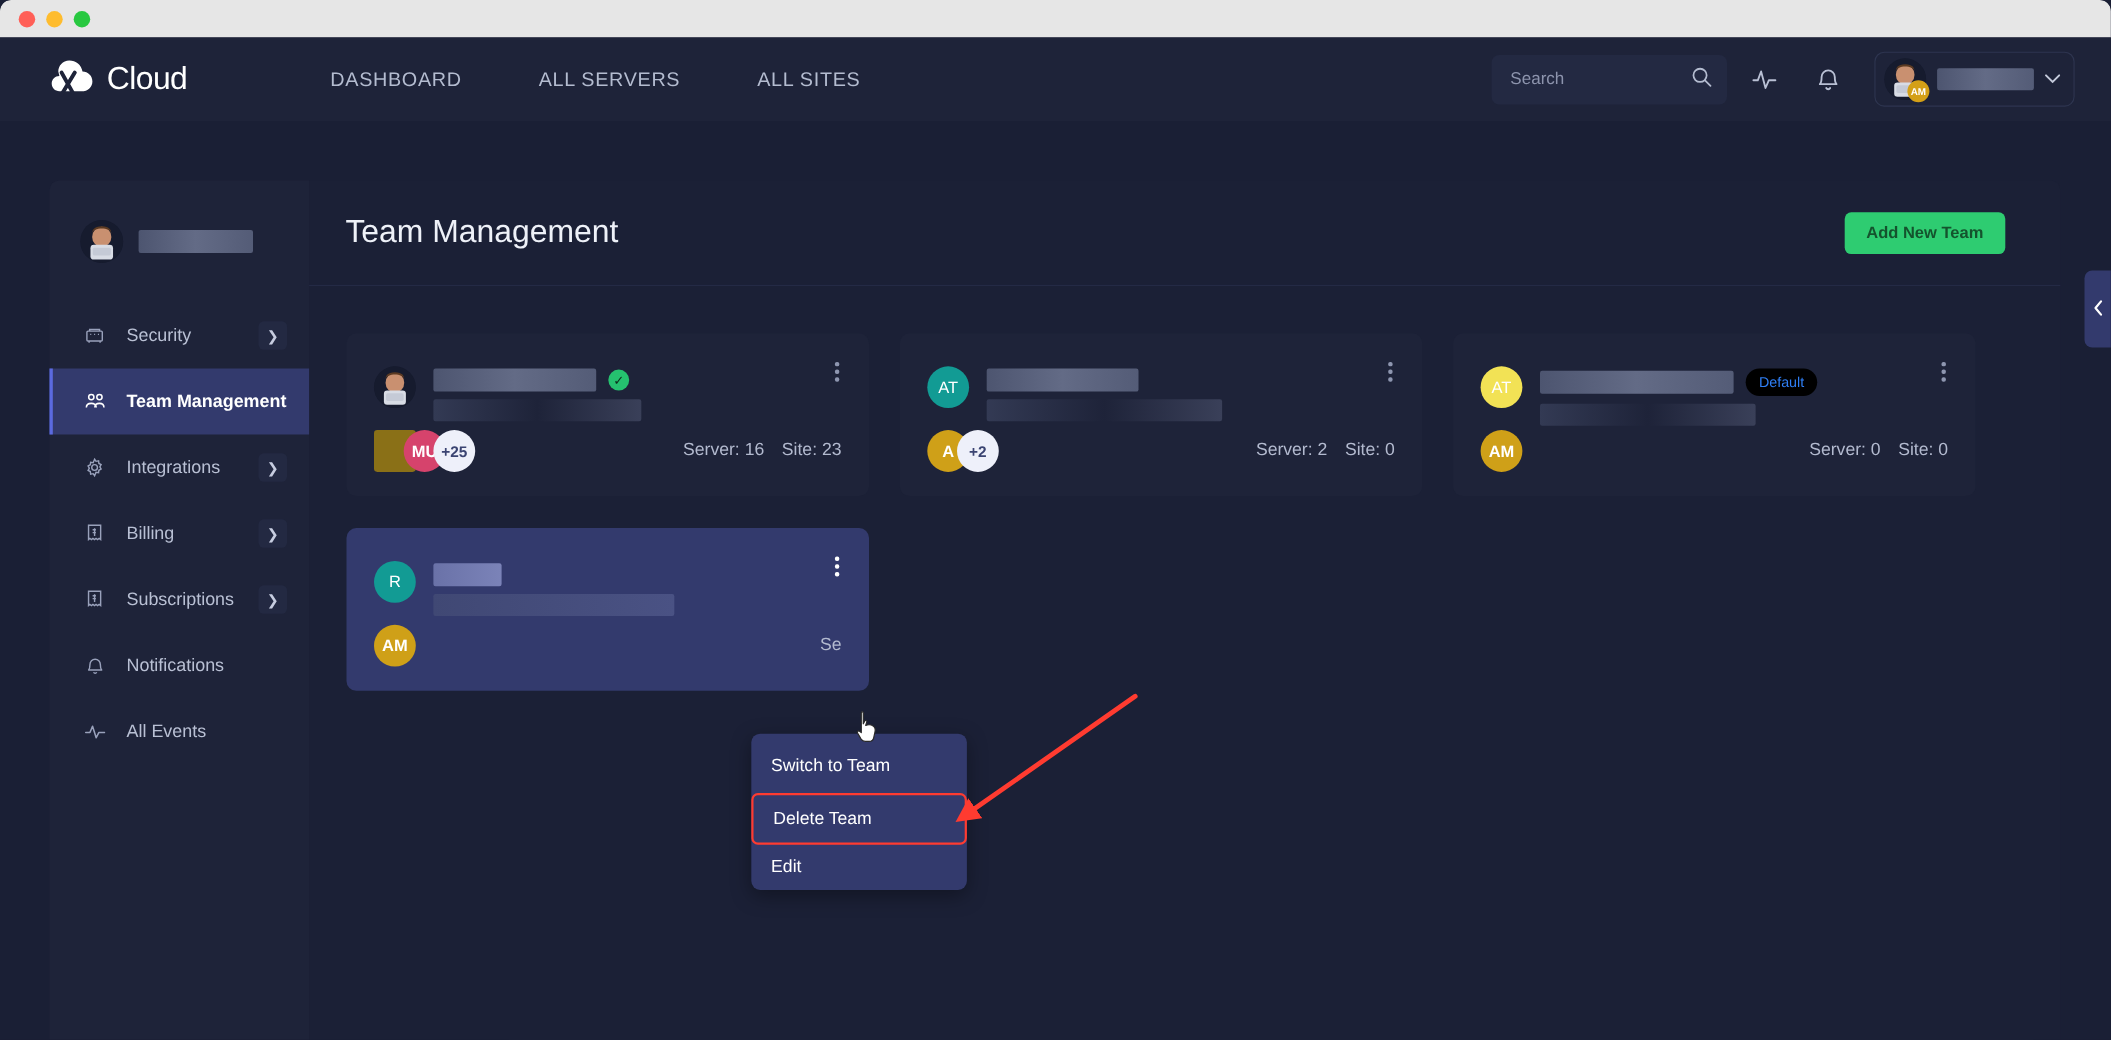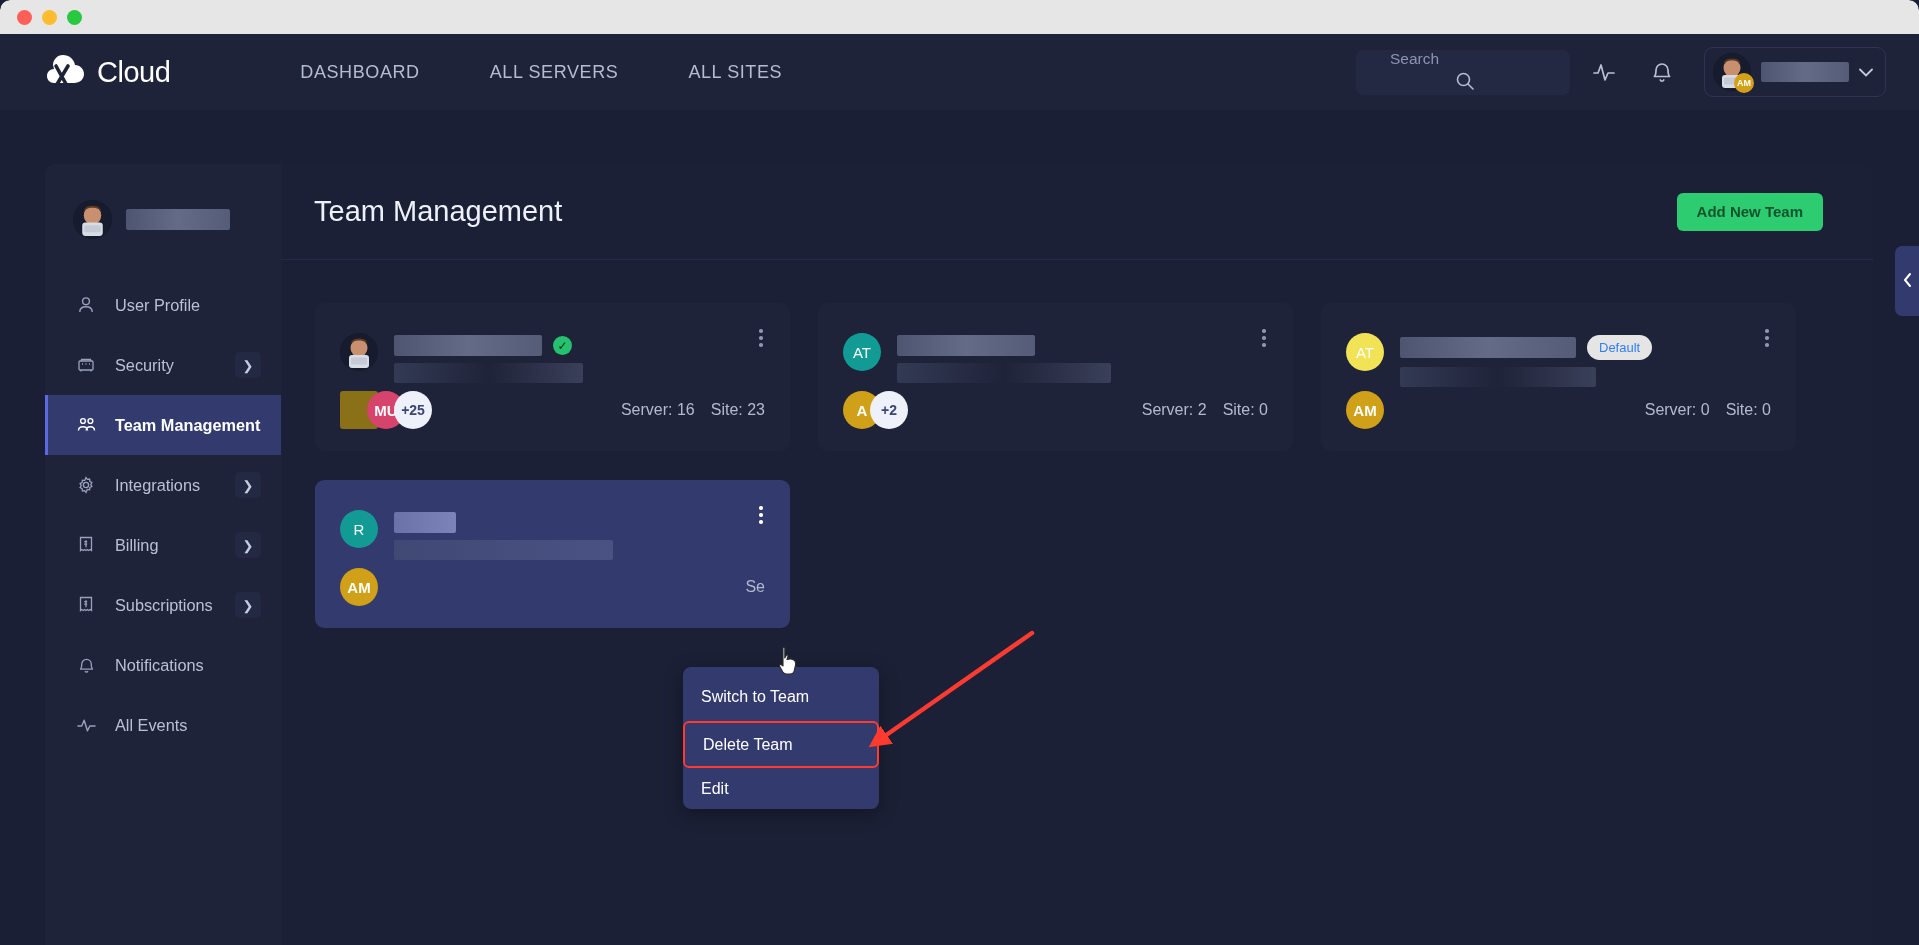--- a/index.html
+++ b/index.html
@@ -44,21 +44,21 @@
     color: #b4bcd0; font-size: 18px; letter-spacing: 0.6px;
     padding: 0 35px; cursor: pointer; white-space: nowrap;
   }
   .nav-right {
     position: absolute; right: 33px; top: 0; height: 76px;
     display: flex; align-items: center; gap: 0;
   }
   .searchbox {
     width: 214px; height: 45px; background: #232942;
     border-radius: 7px; display: flex; align-items: center;
-    padding: 0 13px 0 17px; justify-content: space-between; flex-direction: column;
+    padding: 0 13px 0 17px; justify-content: space-between;
   }
   .searchbox input {
     background: transparent; border: none; outline: none;
     color: #b4bcd0; font-size: 15.5px; width: 150px;
     font-family: "Liberation Sans", sans-serif;
   }
   .searchbox input::placeholder { color: #8d94ad; }
   .icon-btn {
     width: 48px; height: 48px; display: flex; align-items: center;
     justify-content: center; cursor: pointer; margin-left: 10px;
@@ -167,21 +167,21 @@
     color: #fff; font-size: 15px; flex: 0 0 38px;
   }
   .name-lines { display: flex; flex-direction: column; gap: 7px; padding-top: 2px; }
   .line-wrap { display: flex; align-items: center; gap: 11px; }
   .verified {
     width: 19px; height: 19px; border-radius: 50%;
     background: #25c16f; display: flex; align-items: center;
     justify-content: center; color: #0c2e1c; font-size: 12px;
   }
   .badge-default {
-    background: #e5e5e5; color: #2f7ff5;
+    background: #000000; color: #2f7ff5;
     font-size: 13px; padding: 5px 12px; border-radius: 13px;
   }
   .kebab {
     position: absolute; right: 19px; top: 22px;
     width: 20px; height: 26px; display: flex; flex-direction: column;
     align-items: center; justify-content: center; gap: 3.5px;
     cursor: pointer;
   }
   .kebab i { width: 3.5px; height: 3.5px; border-radius: 50%; background: #8e96b0; display:block; }
   .card-bottom {
@@ -318,29 +318,20 @@
             <circle cx="19" cy="19" r="19" fill="#161b2e"></circle>
             <ellipse cx="19" cy="15" rx="8.5" ry="9" fill="#c99070"></ellipse>
             <path d="M10.5 12 C11 6 27 6 27.5 12 C27.5 9 26 5.5 19 5.5 C12 5.5 10.5 9 10.5 12Z" fill="#5b3a22"></path>
             <rect x="9" y="22" width="20" height="13" rx="3" fill="#d8dce5"></rect>
             <rect x="11" y="24.5" width="16" height="7" rx="1.5" fill="#c5cad6"></rect>
           </svg>
         </div>
         <div class="redact" style="width:104px;height:21px"></div>
       </div>
 
-      <div class="sideitem">
-        <span class="si-icon">
-          <svg width="18" height="18" viewBox="0 0 18 18" fill="none" stroke="currentColor" stroke-width="1.4">
-            <circle cx="9" cy="5.3" r="3.4"></circle>
-              <path d="M2.8 16c0-3.5 2.8-5.2 6.2-5.2s6.2 1.7 6.2 5.2"></path>
-          </svg>
-        </span>
-        <span class="si-label">User Profile</span>
-      </div>
 
       <div class="sideitem">
         <span class="si-icon">
           <svg width="18" height="18" viewBox="0 0 18 18" fill="none" stroke="currentColor" stroke-width="1.3">
             <rect x="2" y="5" width="14" height="9" rx="1"></rect>
               <path d="M4.5 5V3.5h9V5M5 8h1M8.5 8h1M12 8h1M4 14v1.5M14 14v1.5"></path>
           </svg>
         </span>
         <span class="si-label">Security</span>
         <span class="chev">❯</span>

